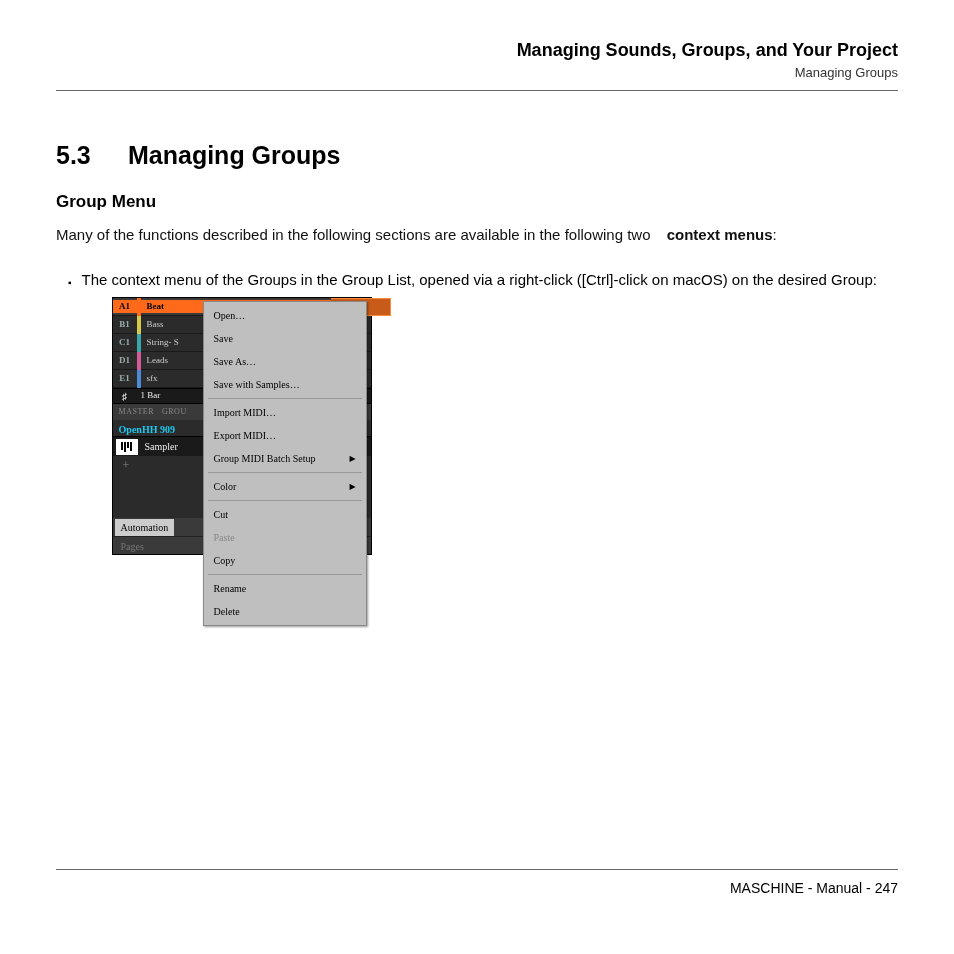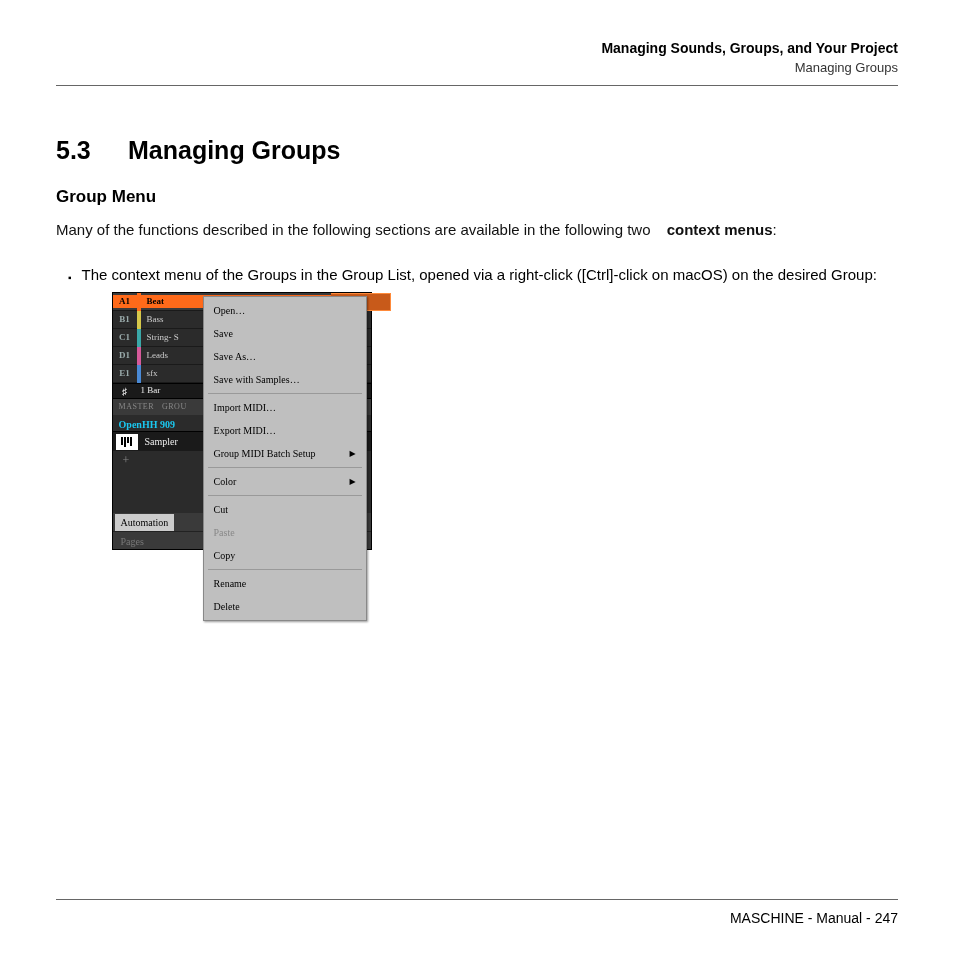--- a/index.html
+++ b/index.html
@@ -1,19 +1,19 @@
 <!DOCTYPE html>
 <html><head>
 <meta charset="utf-8">
 <style>
   * { margin: 0; padding: 0; box-sizing: border-box; }
   body { font-family: Arial, Helvetica, sans-serif; background: #fff; width: 954px; height: 954px; position: relative; color: #000; }
   .page { padding: 40px 56px 0 56px; }
   .header { text-align: right; border-bottom: 1px solid #666; padding-bottom: 10px; margin-bottom: 50px; }
-  .header .h1 { font-weight: bold; font-size: 14px; margin-bottom: 4px; }
+  .header .h1 { font-weight: bold; font-size: 18px; margin-bottom: 4px; }
   .header .h2 { font-size: 13px; color: #333; }
   .section-heading { font-family: "Arial Narrow", Arial, sans-serif; font-stretch: condensed; font-weight: bold; font-size: 25px; margin-bottom: 22px; }
   .section-heading .num { display: inline-block; width: 72px; }
   .body-text { font-size: 15px; line-height: 1.5; margin-bottom: 22px; color: #111; }
   .subheading { font-family: "Arial Narrow", Arial, sans-serif; font-stretch: condensed; font-weight: bold; font-size: 17px; margin-bottom: 12px; }
   .justify { text-align: justify; }
   .bullet { display: flex; gap: 10px; margin-left: 12px; font-size: 15px; line-height: 1.5; margin-bottom: 6px; }
   .bullet .marker { font-size: 10px; padding-top: 6px; color: #000; }
   .bullet .bcontent { flex: 1; }
   .bold { font-weight: bold; margin-left: 12px; }
@@ -57,21 +57,21 @@
   .pagesrow { height: 18px; padding: 2px 8px; color: #777; font-size: 10px; background: #3a3a3a; border-top: 1px solid #222;}
 
   
   .ctxmenu { position: absolute; top: 3px; left: 90px; width: 164px; background: #bfbfbf; border: 1px solid #888; box-shadow: 1px 1px 2px rgba(0,0,0,0.4); padding: 2px 0; }
   .ctxitem { font-size: 10px; color: #000; padding: 4px 10px; display: flex; justify-content: space-between; align-items: center; }
   .ctxitem.disabled { color: #888; }
   .ctxsep { height: 1px; background: #999; margin: 2px 4px; }
   .ctxarrow { font-size: 8px; color: #000; }
 
   
-  .footer { position: absolute; bottom: 28px; left: 56px; right: 56px; border-top: 1px solid #666; padding-top: 10px; text-align: right; font-size: 14px; }
+  .footer { position: absolute; bottom: 58px; left: 56px; right: 56px; border-top: 1px solid #666; padding-top: 10px; text-align: right; font-size: 14px; }
 </style>
 </head>
 <body>
 
 <div class="page">
   <div class="header">
     <div class="h1">Managing Sounds, Groups, and Your Project</div>
     <div class="h2">Managing Groups</div>
   </div>
 

